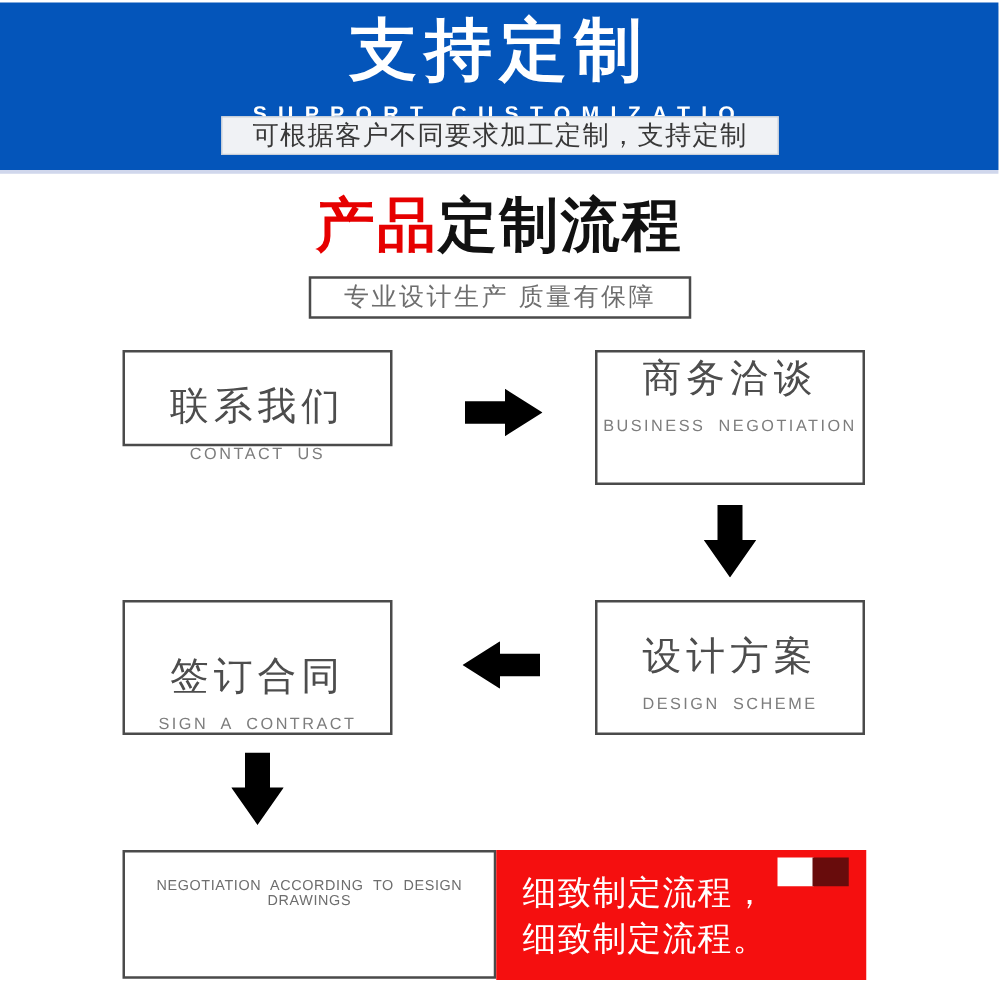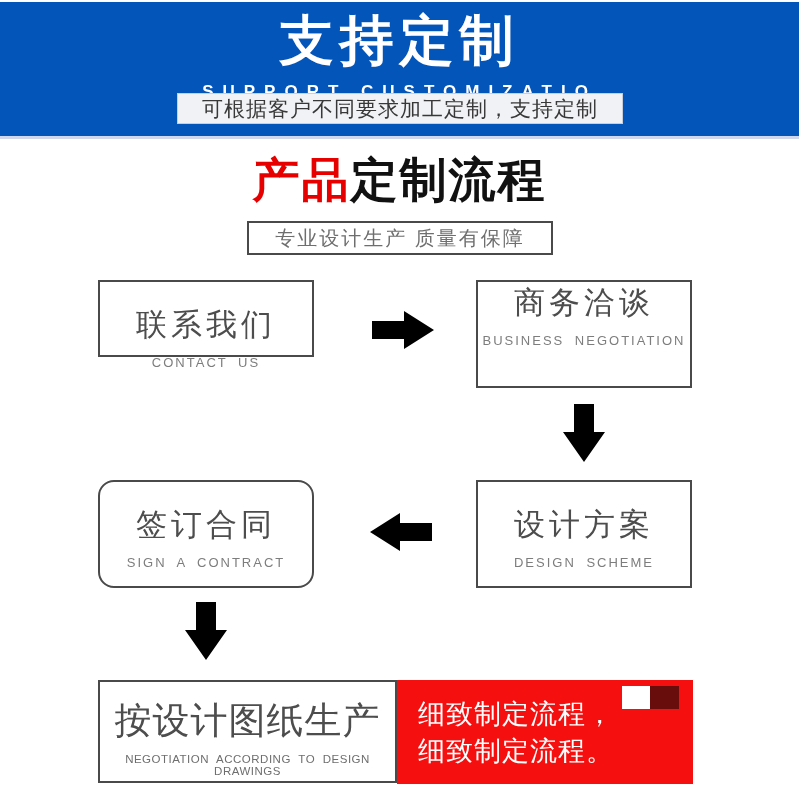--- a/index.html
+++ b/index.html
@@ -33,21 +33,21 @@
                     border:2px solid var(--box-border);font-size:20px;line-height:30px;color:#6E6E6E;
                     text-align:center;letter-spacing:2px;}
 
   
   .step{position:absolute;border:2px solid var(--box-border);background:#fff;text-align:center;}
   .step .cn{font-size:31px;color:var(--cn-gray);letter-spacing:4px;}
   .step .en{font-size:13px;color:var(--en-gray);letter-spacing:2px;word-spacing:5px;margin-top:9px;}
   .step-a{left:98px;top:280px;width:216px;height:77px;padding-top:22px;}
   .step-b{left:476px;top:280px;width:216px;height:108px;}
   .step-c{left:476px;top:480px;width:216px;height:108px;padding-top:22px;}
-  .step-d{left:98px;top:480px;width:216px;height:108px;padding-top:22px;border-radius:16px;}
+  .step-d{left:98px;top:480px;width:216px;height:108px;padding-top:38px;}
   .step-e{left:98px;top:680px;width:299px;height:103px;padding-top:14px;}
   .step-e .cn{font-size:37px;letter-spacing:1px;}
   .step-e .en{font-size:11.5px;letter-spacing:0.5px;word-spacing:4px;margin-top:7px;color:#6E6E6E;}
 
   
   .arrow{position:absolute;}
   .arrow svg{display:block;width:100%;height:100%;}
   .arrow path{fill:#000;}
   .arrow-right{left:372px;top:311px;width:62px;height:38px;}
   .arrow-down-1{left:563px;top:404px;width:42px;height:58px;}
@@ -114,21 +114,20 @@
     <div class="en">SIGN A CONTRACT</div>
   </div>
 
   <div class="arrow arrow-down-2">
     <svg viewBox="0 0 42 58" xmlns="http://www.w3.org/2000/svg">
         <path d="M11,0 L31,0 L31,28 L42,28 L21,58 L0,28 L11,28 Z"></path>
       </svg>
   </div>
 
   <div class="step step-e">
-    <div class="cn">按设计图纸生产</div>
     <div class="en">NEGOTIATION ACCORDING TO DESIGN DRAWINGS</div>
   </div>
 
   <div class="note">
     <div class="sq sq-white"></div>
     <div class="sq sq-dark"></div>
     <div class="line">细致制定流程，</div>
     <div class="line">细致制定流程。</div>
   </div>
 

